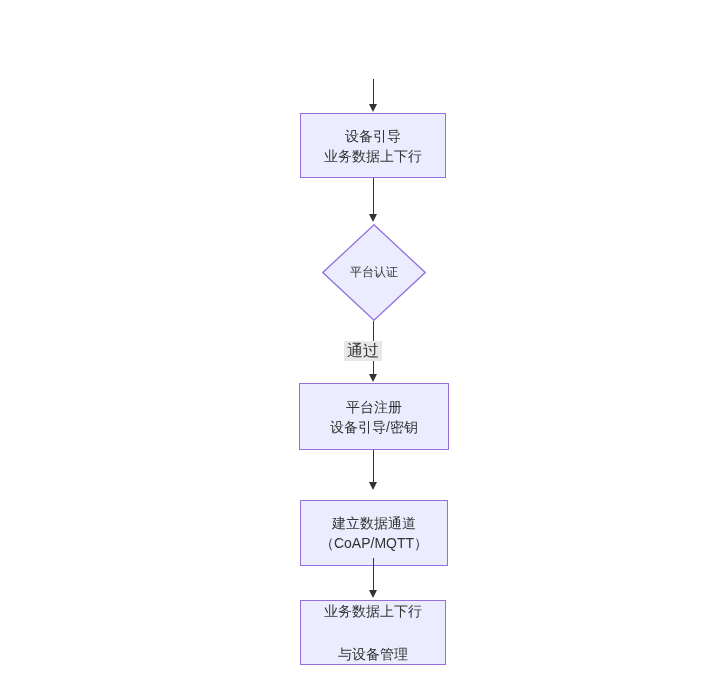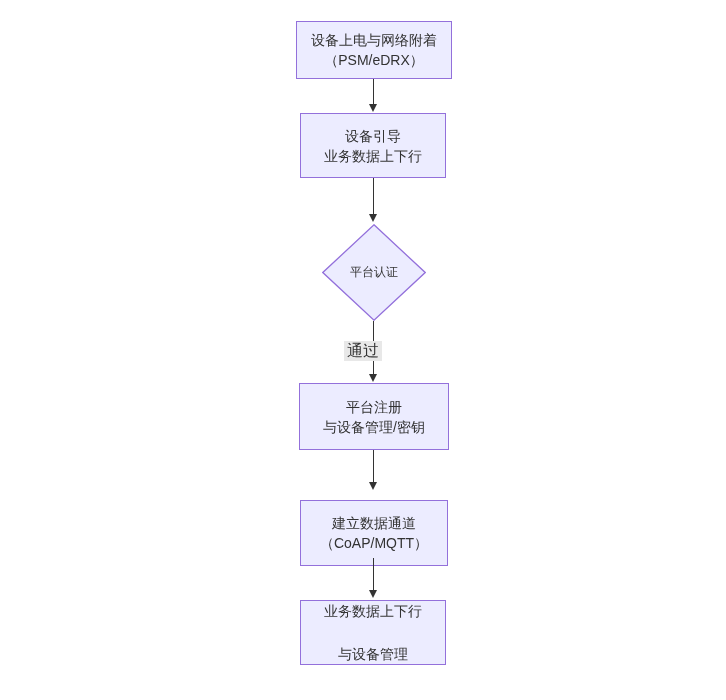--- a/index.html
+++ b/index.html
@@ -93,24 +93,20 @@
     line-height: 18px;
     padding: 1px 3px;
     white-space: nowrap;
   }
 </style>
 </head>
 <body>
 
 <div class="canvas">
 
-  <div class="flow-node" id="node-power">
-    <span>设备上电与网络附着</span>
-    <span>（PSM/eDRX）</span>
-  </div>
 
   <div class="arrow" id="arrow-1">
     <div class="line"></div>
     <div class="head"></div>
   </div>
 
   <div class="flow-node" id="node-boot">
     <span>设备引导</span>
     <span>业务数据上下行</span>
   </div>
@@ -129,21 +125,21 @@
 
   <div class="arrow" id="arrow-3">
     <div class="line"></div>
     <div class="head"></div>
   </div>
 
   <div class="edge-label">通过</div>
 
   <div class="flow-node" id="node-register">
     <span>平台注册</span>
-    <span>与设备管理/密钥</span>
+    <span>设备引导/密钥</span>
   </div>
 
   <div class="arrow" id="arrow-4">
     <div class="line"></div>
     <div class="head"></div>
   </div>
 
   <div class="flow-node" id="node-channel">
     <span>建立数据通道</span>
     <span>（CoAP/MQTT）</span>

